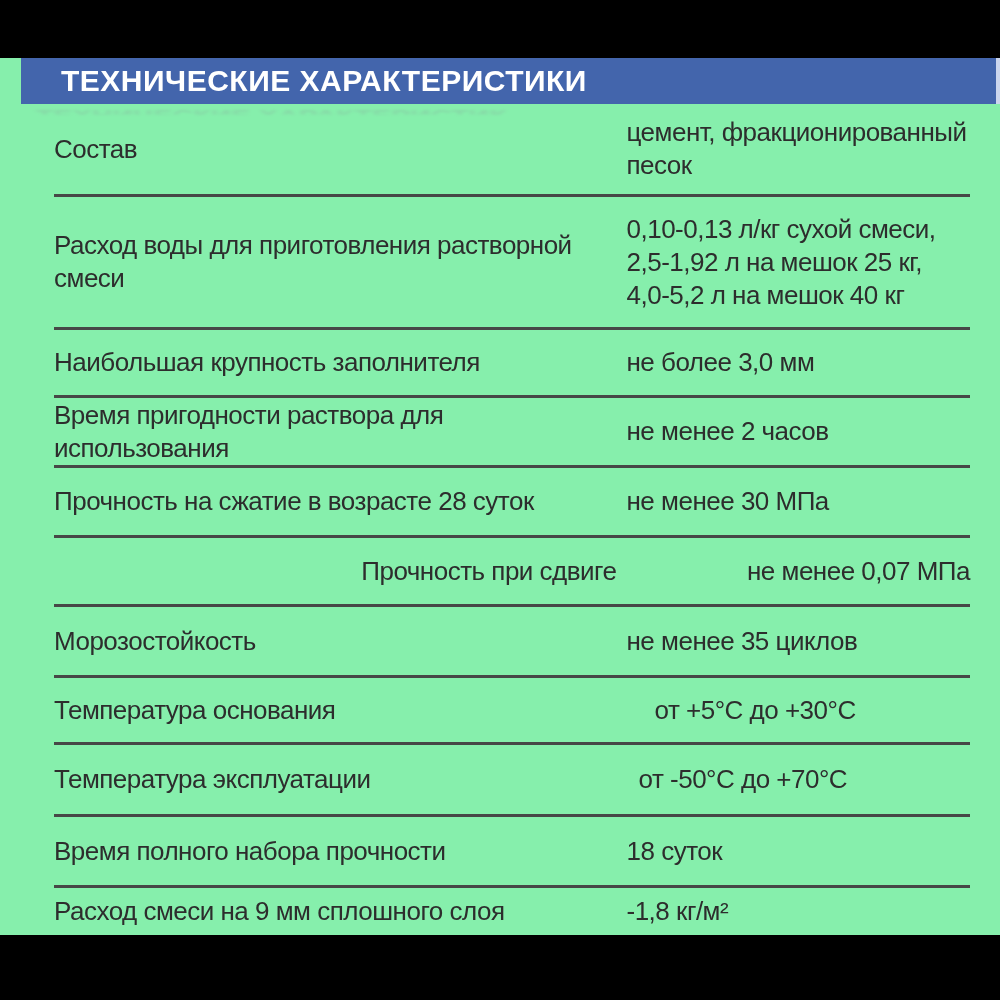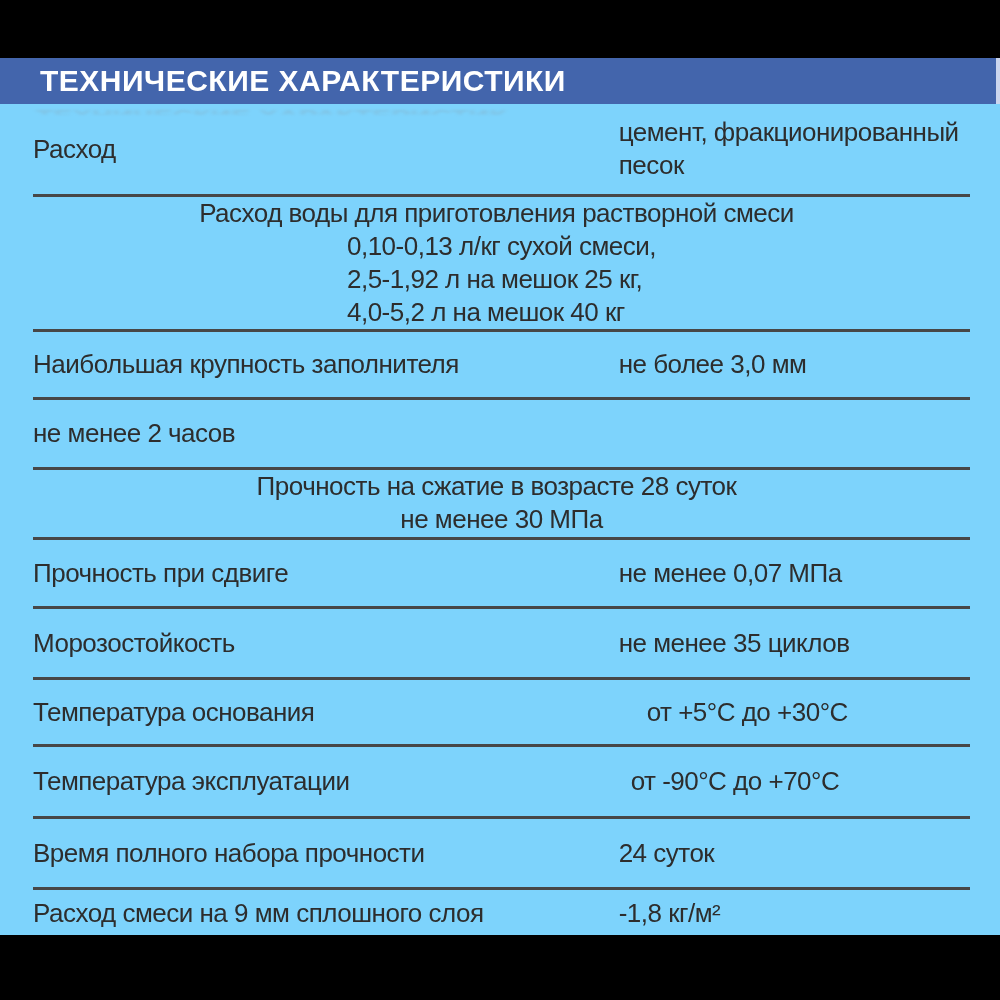--- a/index.html
+++ b/index.html
@@ -13,21 +13,22 @@
   .bar-top{
     position:absolute;top:0;left:0;width:1000px;height:58px;
     background:#000000;
   }
   .bar-bottom{
     position:absolute;bottom:0;left:0;width:1000px;height:65px;
     background:#000000;
   }
   .content{
     position:absolute;top:58px;left:0;right:0;bottom:65px;
-    background:#7dd3fc;
+    background:#86efac;
+    padding-left:21px;
   }
   .title-bar{
     height:46px;
     background:#4365ac;
     border-right:4px solid #ccd6ee;
     display:flex;align-items:center;
     padding-left:40px;
     box-sizing:border-box;
   }
   .title-bar h1{
@@ -70,25 +71,25 @@
   .label{
     flex:0 0 62.5%;
     padding-right:10px;
     box-sizing:border-box;
   }
   .value{
     flex:1 1 auto;
     white-space:pre-line;
   }
   .row:nth-child(1){min-height:93px;}
-  .row:nth-child(2){min-height:133px;flex-direction:column;}
+  .row:nth-child(2){min-height:133px;}
   .row:nth-child(3){min-height:68px;}
   .row:nth-child(4){min-height:70px;}
-  .row:nth-child(5){min-height:70px;flex-direction:column;}
-  .row:nth-child(6){min-height:69px;}
+  .row:nth-child(5){min-height:70px;}
+  .row:nth-child(6){min-height:69px;text-align:right;}
   .row:nth-child(7){min-height:71px;}
   .row:nth-child(8){min-height:67px;gap:28px;}
   .row:nth-child(9){min-height:72px;gap:12px;}
   .row:nth-child(10){min-height:71px;}
   .row:nth-child(11){min-height:47px;}
 </style>
 </head>
 <body>
 
 <div class="canvas">
@@ -96,59 +97,60 @@
 
   <div class="content">
     <header class="title-bar">
       <h1>ТЕХНИЧЕСКИЕ ХАРАКТЕРИСТИКИ</h1>
     </header>
 
     <div class="ghost">ТЕХНИЧЕСКИЕ ХАРАКТЕРИСТИКИ</div>
 
     <div class="table">
       <div class="row">
-        <div class="cell label">Расход</div>
+        <div class="cell label">Состав</div>
         <div class="cell value">цемент, фракционированный песок</div>
       </div>
       <div class="row">
         <div class="cell label">Расход воды для приготовления растворной смеси</div>
         <div class="cell value">0,10-0,13 л/кг сухой смеси,
 2,5-1,92 л на мешок 25 кг,
 4,0-5,2 л на мешок 40 кг</div>
       </div>
       <div class="row">
         <div class="cell label">Наибольшая крупность заполнителя</div>
         <div class="cell value">не более 3,0 мм</div>
       </div>
       <div class="row">
+        <div class="cell label">Время пригодности раствора для использования</div>
         <div class="cell value">не менее 2 часов</div>
       </div>
       <div class="row">
         <div class="cell label">Прочность на сжатие в возрасте 28 суток</div>
         <div class="cell value">не менее 30 МПа</div>
       </div>
       <div class="row">
         <div class="cell label">Прочность при сдвиге</div>
         <div class="cell value">не менее 0,07 МПа</div>
       </div>
       <div class="row">
         <div class="cell label">Морозостойкость</div>
         <div class="cell value">не менее 35 циклов</div>
       </div>
       <div class="row">
         <div class="cell label">Температура основания</div>
         <div class="cell value">от +5°С до +30°С</div>
       </div>
       <div class="row">
         <div class="cell label">Температура эксплуатации</div>
-        <div class="cell value">от -90°С до +70°С</div>
+        <div class="cell value">от -50°С до +70°С</div>
       </div>
       <div class="row">
         <div class="cell label">Время полного набора прочности</div>
-        <div class="cell value">24 суток</div>
+        <div class="cell value">18 суток</div>
       </div>
       <div class="row">
         <div class="cell label">Расход смеси на 9 мм сплошного слоя</div>
         <div class="cell value">-1,8 кг/м²</div>
       </div>
     </div>
   </div>
 
   <div class="bar-bottom"></div>
 </div>

